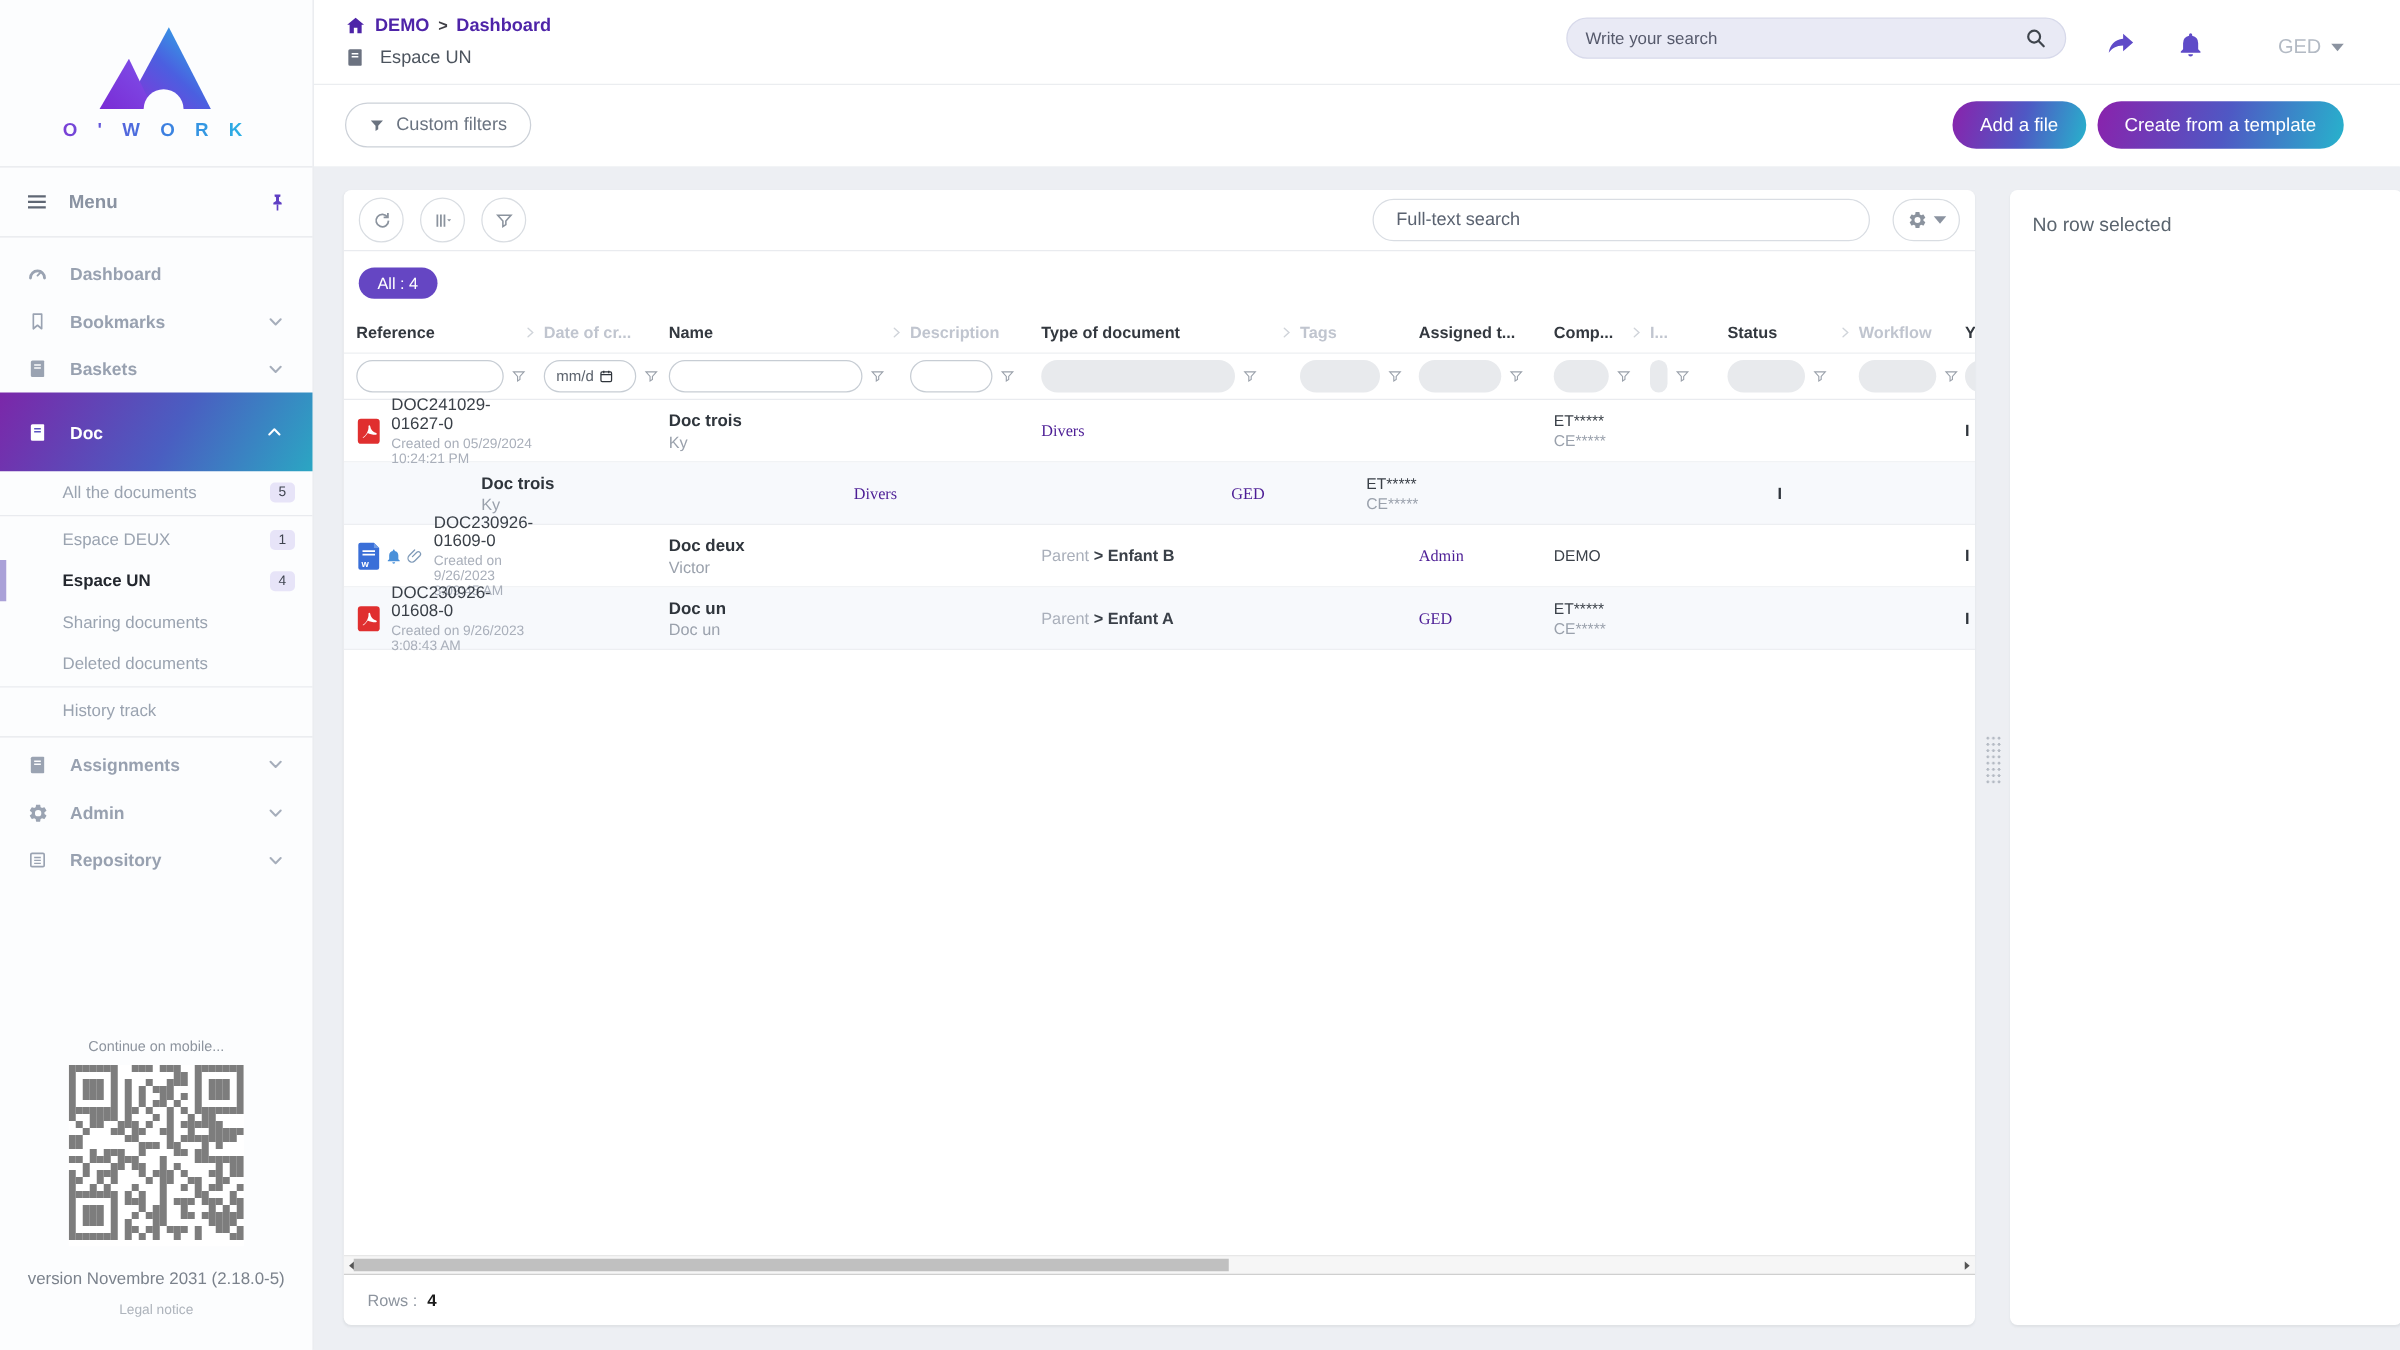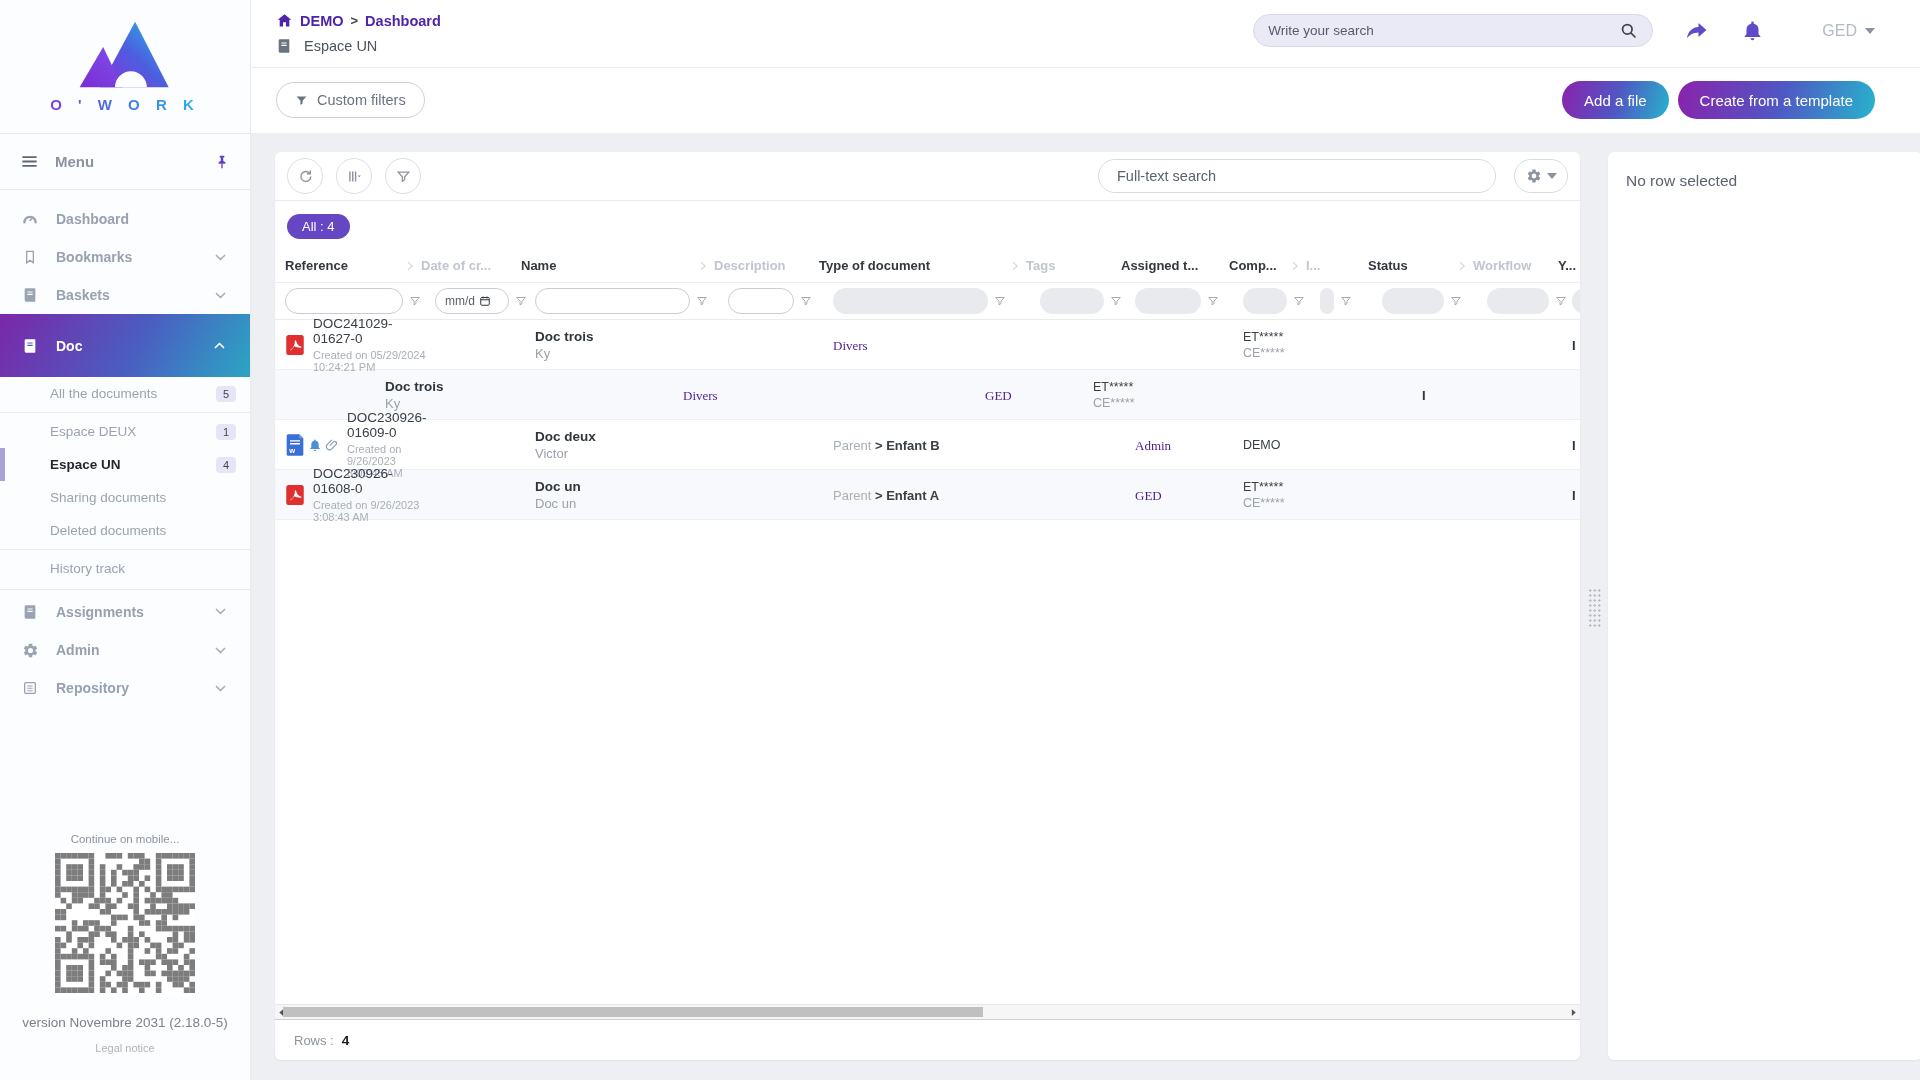--- a/index.html
+++ b/index.html
@@ -45,21 +45,21 @@
   
   .topbar { position:fixed; left:251px; right:0; top:0; height:133px; background:#fff; z-index:4; }
   .topbar .rule { position:absolute; left:0; right:0; top:67px; border-top:1px solid #ebedf0; }
   .crumbs { position:absolute; left:25px; top:12px; display:flex; align-items:center; gap:7px; }
   .crumb-home { color:#4e24a8; }
   .crumb-link { color:#4e24a8; font-weight:700; font-size:14.5px; cursor:pointer; }
   .crumb-sep { color:#3f3f46; font-weight:700; font-size:13px; }
   .space-line { position:absolute; left:25px; top:38px; display:flex; align-items:center; gap:12px; }
   .space-line .icon { color:#6b7280; }
   .space-title { color:#4c545e; font-size:14.5px; }
-  .top-right { position:absolute; right:45px; top:14px; display:flex; align-items:center; }
+  .top-right { position:absolute; right:45px; top:14px; display:flex; align-items:flex-end; }
   .top-search { width:400px; height:33px; background:#e9eaf5; border:1px solid #d7d9ea; border-radius:17px;
     display:flex; align-items:center; padding:0 14px; }
   .top-search input { flex:1; border:none; background:transparent; outline:none; font-size:13.5px;
     color:#3f454f; font-family:inherit; }
   .top-search input::placeholder { color:#55596b; }
   .top-search .icon { color:#3f454d; }
   .tb-ico { margin-left:32px; color:#5f4bc8; cursor:pointer; }
   .user-menu { margin-left:58px; display:flex; align-items:center; gap:8px; cursor:pointer;
     color:#b3bac4; font-size:16px; }
   .caret { width:0; height:0; border-left:5px solid transparent; border-right:5px solid transparent;
@@ -715,21 +715,21 @@
         </span>
         <span class="caret"></span>
       </button>
     </div>
 
     <div class="chip-row">
       <span class="chip">All : 4</span>
     </div>
 
     <div class="thead" id="thead">
-        <div class="th" style="width: 136px;">
+        <div class="th" style="width: 150px;">
           <span>Reference</span>
           <span class="icon sort">
             <svg viewBox="0 0 16 16" width="10" height="10">
               <path d="M5.5 2.5l6 5.5-6 5.5" stroke="currentColor" stroke-width="1.8" fill="none" stroke-linecap="round"></path>
             </svg>
           </span>
         </div>
         <div class="th muted" style="width: 100px;">
           <span>Date of cr...</span>
         </div>

